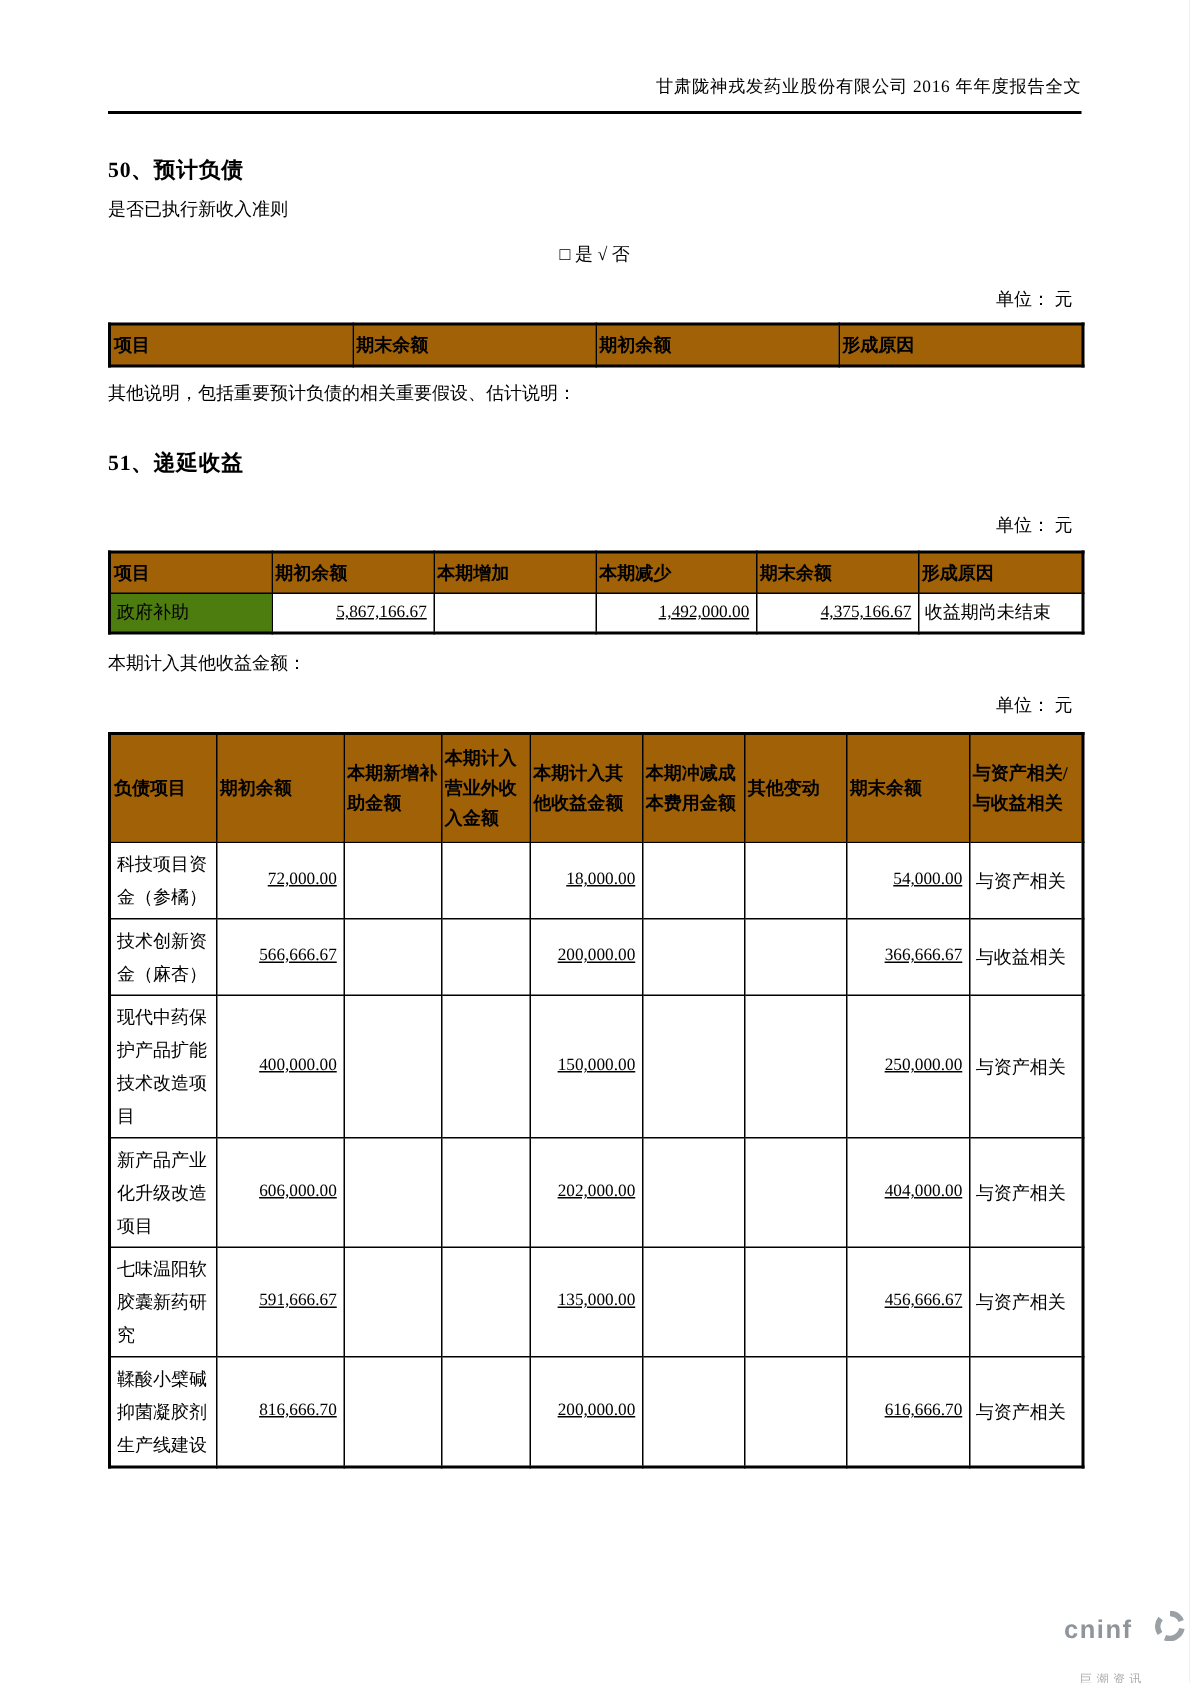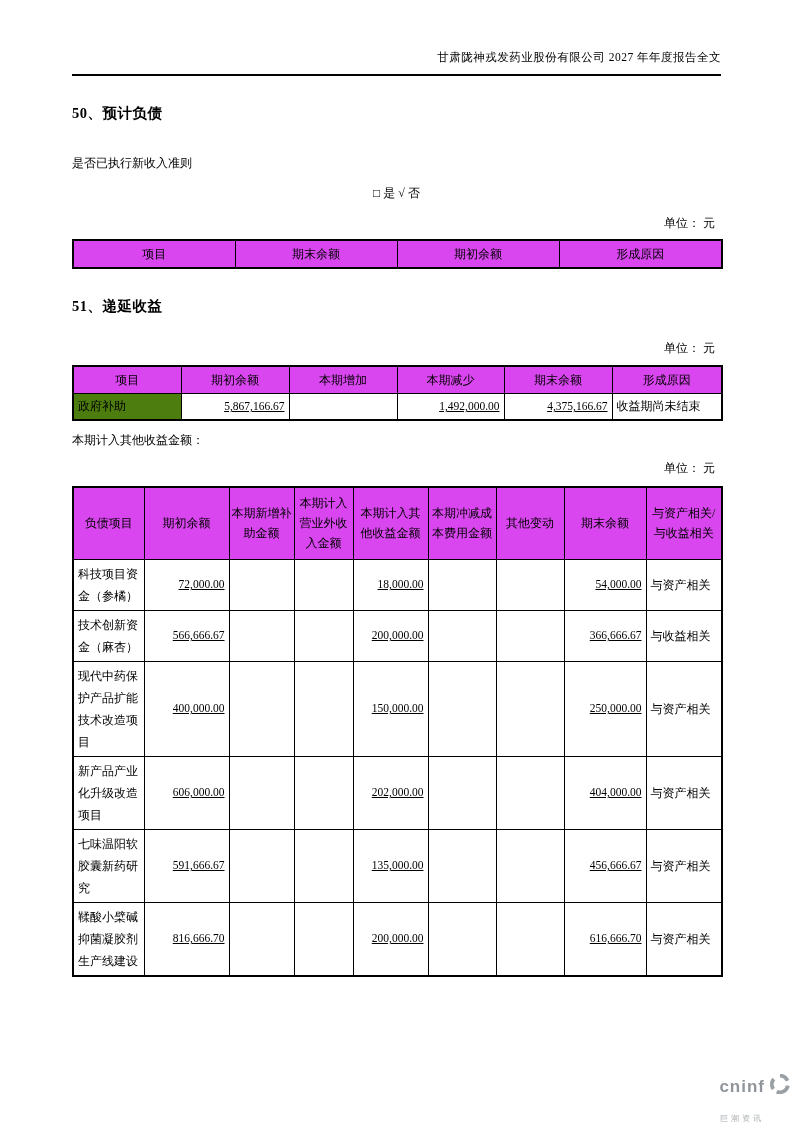--- a/index.html
+++ b/index.html
@@ -18,36 +18,36 @@
   .doc-header {
     margin-top:50px;
     text-align:right;
     font-size:11.5px;
     letter-spacing:0.5px;
     padding-bottom:9px;
     border-bottom:2px solid #000;
   }
 
   .sec-title { margin-top:28px; font-size:14.5px; font-weight:bold; letter-spacing:0.5px; }
-  .plain-line { margin-top:32px; font-size:12px; }
+  .plain-line { margin-top:8px; font-size:12px; }
   .answer-line { margin-top:13px; font-size:12px;text-align:center; }
   .unit-line { margin-top:13px; font-size:12px; text-align:right; padding-right:6px; }
 
   table {
     border-collapse:collapse;
     table-layout:fixed;
     width:649px;
     border:2px solid #000;
     font-size:12px;
   }
   th, td { border:1px solid #000; vertical-align:middle; }
   th {
-    background:#d946ef;
-    font-weight:normal;
-    text-align:center;
+    background:#a16207;
+    font-weight:bold;
+    text-align:left;
     padding:3px 2px;
     line-height:20px;
   }
   td { padding:2px 3px; line-height:21px; }
   td.lbl { background:#4d7c0f; text-align:left; padding-left:4px; }
   td.txt { text-align:left; padding-left:4px; }
   td.num { text-align:right; padding-right:4px; font-size:11.5px;text-decoration:underline; }
   td.dash { background:#d9d9d9; text-align:center; }
 
   .t1 { margin-top:7px; }
@@ -63,32 +63,32 @@
   .note-line { margin-top:9px; font-size:12px; }
   .sub-label { margin-top:11px; font-size:12px; }
   .unit-line2 { margin-top:11px; font-size:12px; text-align:right; padding-right:6px; }
 
   .cninfo {
     position:absolute; right:3px; top:1074px;
     width:130px; text-align:right;
     font-family:"Liberation Sans","DejaVu Sans",sans-serif;
     color:#9aa0a4;
   }
-  .cninfo-top { display:flex; align-items:center; justify-content:flex-end; gap:5px; }
+  .cninfo-top { display:flex; align-items:center; justify-content:flex-end; gap:15px; }
   .cninfo-word { font-size:17px; font-weight:bold; color:#8f959a; letter-spacing:1px; line-height:17px; }
   .cninfo-sub { font-size:8px; color:#a9adb0; letter-spacing:3px; margin-top:15px; margin-right:26px; }
   .cninfo-url { font-size:9.5px; color:#9aa0a4; margin-top:2px; letter-spacing:0.2px; }
 </style>
 </head>
 <body>
 
 <div class="page">
   <div class="content">
 
-    <div class="doc-header">甘肃陇神戎发药业股份有限公司 2027 年年度报告全文</div>
+    <div class="doc-header">甘肃陇神戎发药业股份有限公司 2016 年年度报告全文</div>
 
     <div class="sec-title">50、预计负债</div>
     <div class="plain-line">是否已执行新收入准则</div>
     <div class="answer-line">□ 是 √ 否</div>
     <div class="unit-line">单位： 元</div>
 
     <table class="t1">
       <colgroup>
           <col style="width:162px">
           <col style="width:162px">
@@ -98,20 +98,21 @@
       <tbody>
           <tr>
         <th>项目</th>
         <th>期末余额</th>
         <th>期初余额</th>
         <th>形成原因</th>
       </tr>
     </tbody>
       </table>
 
+    <div class="note-line">其他说明，包括重要预计负债的相关重要假设、估计说明：</div>
 
     <div class="sec-title">51、递延收益</div>
     <div class="unit-line" style="margin-top:24px;">单位： 元</div>
 
     <table class="t2">
       <colgroup>
           <col style="width:108px">
           <col style="width:108px">
           <col style="width:108px">
           <col style="width:107px">

